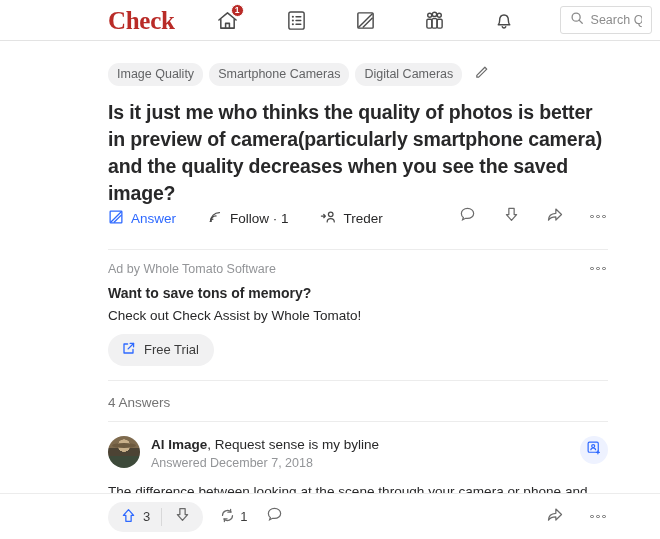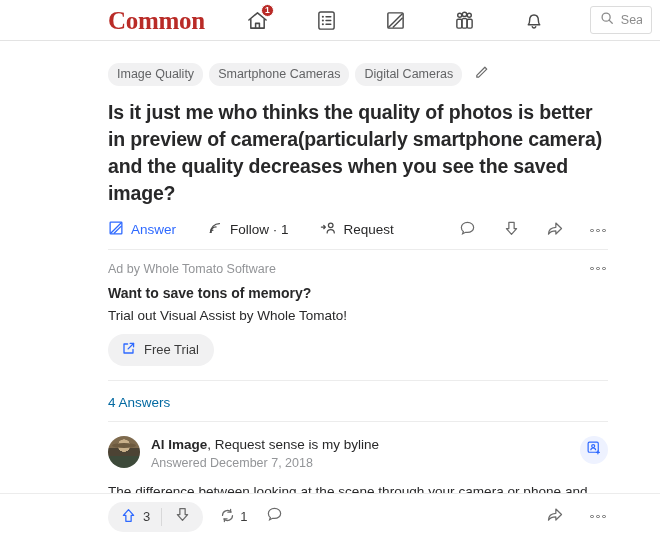--- a/index.html
+++ b/index.html
@@ -137,24 +137,24 @@
     font-weight: bold;
     line-height: 1.38;
     color: #282829;
     letter-spacing: -0.15px;
     margin-bottom: 13px;
   }
 
   
   .qbar {
     display: flex;
-    align-items: flex-start;
+    align-items: flex-end;
     height: 30px;
     border-bottom: 1px solid #ececec;
-    padding-bottom: 10px;
+    padding-bottom: 21px;
     margin-bottom: 12px;
   }
   .qact {
     display: flex;
     align-items: center;
     gap: 7px;
     cursor: pointer;
     font-size: 13.5px;
     color: #282829;
     margin-right: 31px;
@@ -196,21 +196,21 @@
     background: #f1f1f2;
     border-radius: 16px;
     padding: 7px 15px 7px 13px;
     font-size: 13px; color: #3c3c3c;
     cursor: pointer;
   }
 
   
   .answers-count {
     font-size: 13.5px;
-    color: #0369a1;
+    color: #737373;
     padding: 14px 0 11px;
     border-bottom: 1px solid #ececec;
   }
   .answer-head {
     display: flex;
     align-items: flex-start;
     padding-top: 14px;
     gap: 11px;
   }
   .avatar {
@@ -285,21 +285,21 @@
     display: flex; align-items: center; gap: 4px;
     cursor: pointer; font-size: 13px; color: #3c3c3c;
   }
   .bottom-right { margin-left: auto; display: flex; align-items: center; gap: 22px; }
 </style>
 </head>
 <body>
 
 <div class="topbar">
   <div class="topbar-inner">
-    <div class="logo">Common</div>
+    <div class="logo">Check</div>
 
     <div class="nav-icons">
 
       <div class="nav-btn">
         <span>
           <svg width="23" height="21" viewBox="0 0 24 22" fill="none" stroke="#4a4a4a" stroke-width="1.6" stroke-linecap="round" stroke-linejoin="round">
             <path d="M3 10.5 12 3l9 7.5"></path>
             <path d="M5 10v9h14v-9"></path>
             <path d="M10 19v-5h4v5"></path>
           </svg>
@@ -407,21 +407,21 @@
       </div>
 
       <div class="qact">
         <span>
           <svg width="17" height="16" viewBox="0 0 19 18" fill="none" stroke="#4a4a4a" stroke-width="1.4" stroke-linecap="round" stroke-linejoin="round">
             <path d="M1.5 8h4.2M4.2 6.2 6 8l-1.8 1.8"></path>
             <circle cx="12" cy="6" r="2.6"></circle>
             <path d="M8 14.5c0-2.3 1.8-3.8 4-3.8s4 1.5 4 3.8"></path>
           </svg>
         </span>
-        <span>Request</span>
+        <span>Treder</span>
       </div>
 
       <div class="qbar-right">
         <div class="ico-btn">
           <span>
             <svg width="17" height="17" viewBox="0 0 18 18" fill="none" stroke="#6b6b6b" stroke-width="1.3">
               <path d="M9 2.6c3.7 0 6.5 2.3 6.5 5.3S12.7 13.2 9 13.2c-.7 0-1.4-.1-2-.2l-3.2 1.6.8-2.5C3.3 11.2 2.5 9.8 2.5 7.9c0-3 2.8-5.3 6.5-5.3z"></path>
             </svg>
           </span>
         </div>
@@ -450,21 +450,21 @@
     <div class="ad-block">
       <div class="ad-head">
         <div class="ad-label">Ad by Whole Tomato Software</div>
         <div class="dots">
           <i></i>
           <i></i>
           <i></i>
         </div>
       </div>
       <div class="ad-title">Want to save tons of memory?</div>
-      <div class="ad-desc">Trial out Visual Assist by Whole Tomato!</div>
+      <div class="ad-desc">Check out Check Assist by Whole Tomato!</div>
       <div class="ad-cta">
         <span>
           <svg width="15" height="15" viewBox="0 0 16 16" fill="none" stroke="#2e69ff" stroke-width="1.4" stroke-linecap="round" stroke-linejoin="round">
             <path d="M7 3.2H3.2v9.6h9.6V9"></path>
             <path d="M9.8 2.6h3.6v3.6"></path>
             <path d="M13.4 2.6 7.6 8.4"></path>
           </svg>
         </span>
         <span>Free Trial</span>
       </div>

